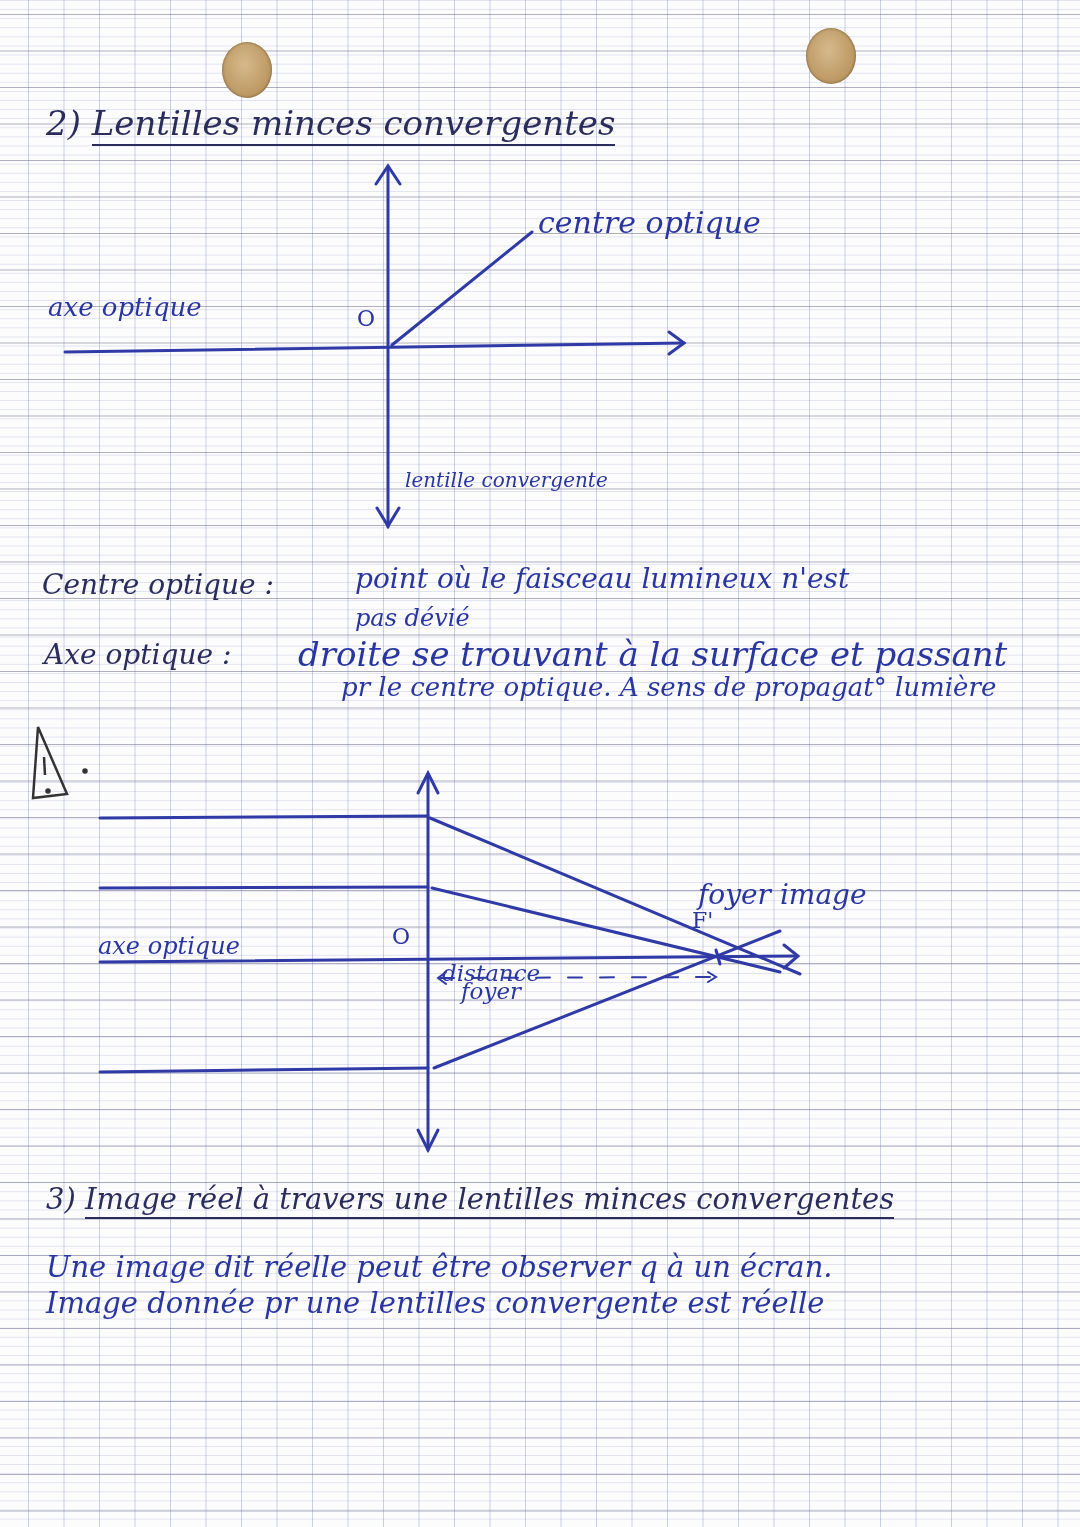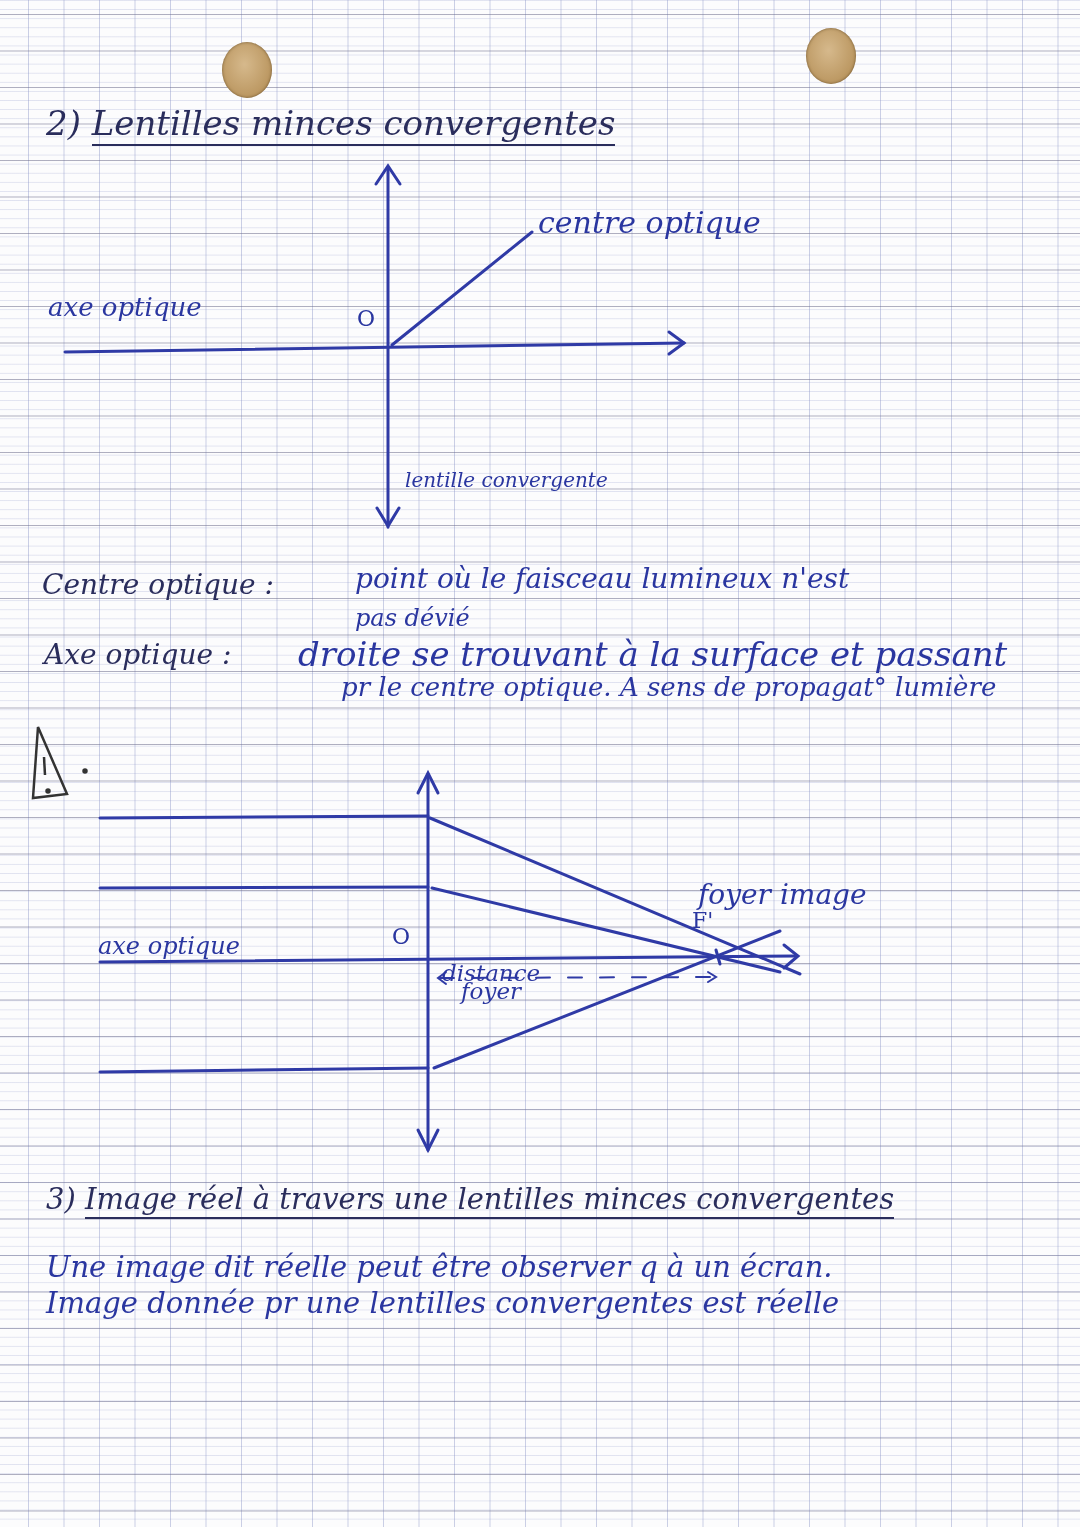--- a/index.html
+++ b/index.html
@@ -110,13 +110,13 @@
 <div class="ink" style="left:442px; top:964px; font-size:23px; line-height:18px;text-align:center;">
   <div>distance</div>
   <div>foyer</div>
 </div>
 
 <div class="ink dark" style="left:46px; top:1182px; font-size:29px;">
   <span>3)</span>
   <span class="u">Image réel à travers une lentilles minces convergentes</span>
 </div>
 <div class="ink" style="left:46px; top:1250px; font-size:29px;">Une image dit réelle peut être observer q à un écran.</div>
-<div class="ink" style="left:46px; top:1286px; font-size:29px;">Image donnée pr une lentilles convergentes est réelle</div>
+<div class="ink" style="left:46px; top:1286px; font-size:29px;">Image donnée pr une lentilles convergente est réelle</div>
 
 </body></html>

